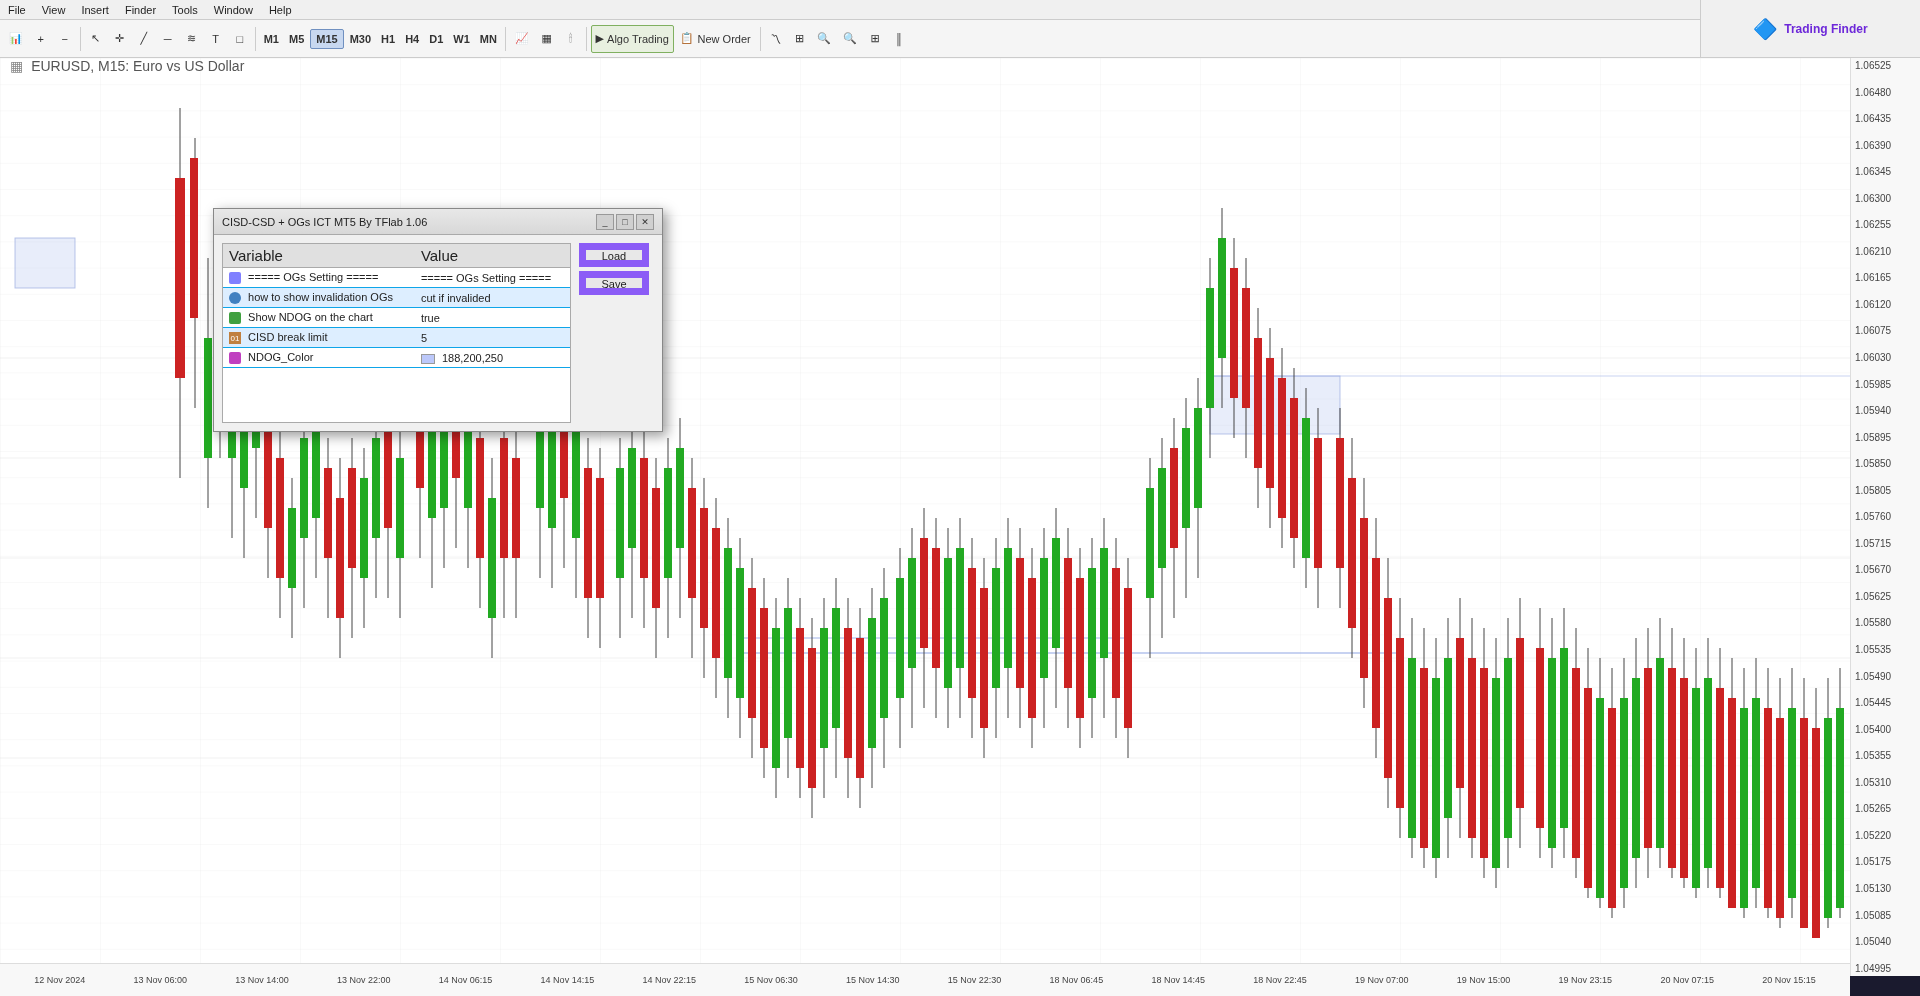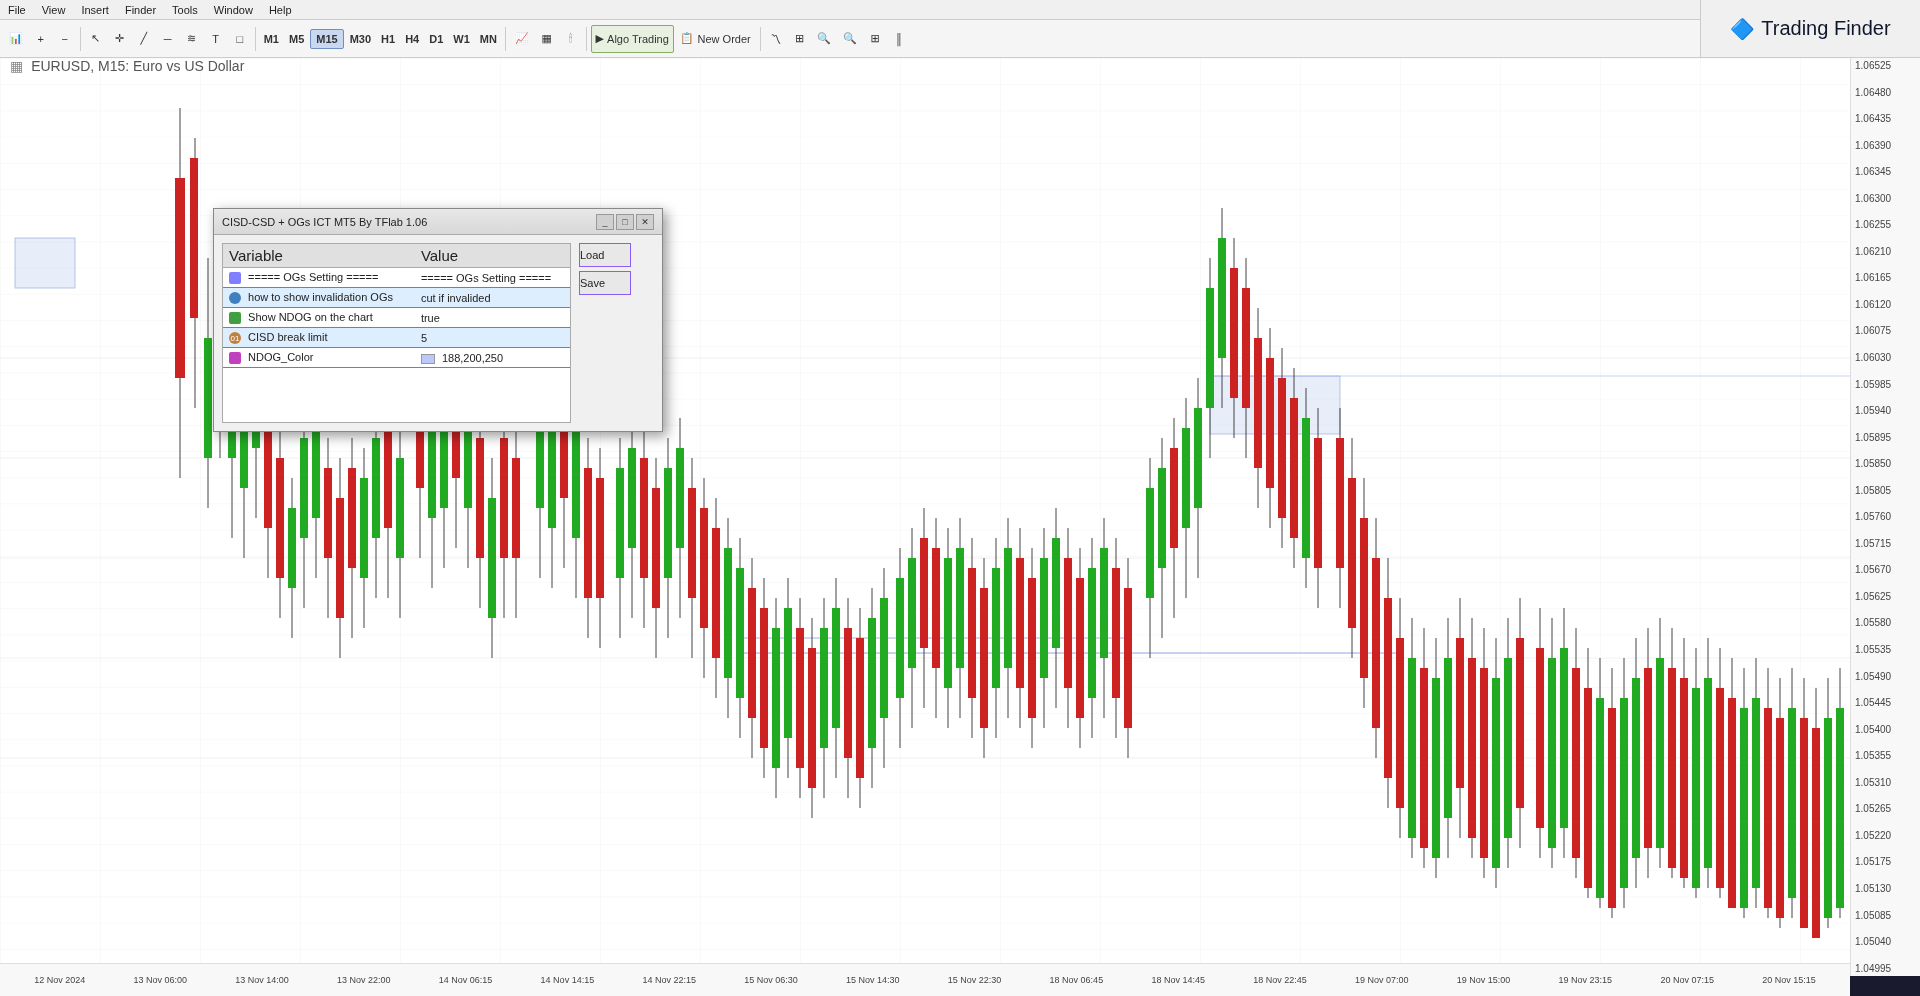--- a/index.html
+++ b/index.html
@@ -238,41 +238,41 @@
     .row-icon {
       width: 12px;
       height: 12px;
       display: inline-block;
       margin-right: 4px;
       vertical-align: middle;
     }
     .icon-setting { background: #8080ff; border-radius: 2px; }
     .icon-info { background: #4080c0; border-radius: 50%; }
     .icon-show { background: #40a040; border-radius: 2px; }
-    .icon-num { background: #c08040; border-radius: 6px; color: white; font-size: 8px; display: inline-flex; align-items: center; justify-content: center; }
+    .icon-num { background: #c08040; border-radius: 0; color: white; font-size: 8px; display: inline-flex; align-items: center; justify-content: center; }
     .icon-color { background: #c040c0; border-radius: 2px; }
 
     .color-swatch {
       width: 14px;
       height: 10px;
       display: inline-block;
       margin-right: 4px;
       vertical-align: middle;
       border: 1px solid #999;
     }
 
     .dialog-action-btn {
-      width: 52px;
+      width: 70px;
       height: 24px;
       background: #e8e8e8;
-      border: 1px solid #8b5cf6;
+      border: 7px solid #8b5cf6;
       cursor: pointer;
       font-size: 11px;
       color: #222;
-      text-align: left;
+      text-align: center;
     }
 
     #dialog-footer {
       display: flex;
       justify-content: center;
       gap: 8px;
       padding: 8px;
       border-top: 1px solid #ccc;
       background: #f0f0f0;
     }
@@ -350,21 +350,21 @@
   <button class="tb-btn">⊞</button>
   <button class="tb-btn">🔍</button>
   <button class="tb-btn">🔍</button>
   <button class="tb-btn">⊞</button>
   <button class="tb-btn">║</button>
   <div style="flex:1"></div>
 </div>
 
 <div id="brand">
   <span style="color:#1a4080;font-size:20px;margin-right:6px;">🔷</span>
-  <span style="color:#0f172a;font-size:20px;font-weight:normal;">Trading Finder</span>
+  <span style="color:#6d28d9;font-size:12px;font-weight:bold;">Trading Finder</span>
 </div>
 
 <div id="chart-canvas">
   <svg class="chart-svg" viewBox="0 0 1850 918" preserveAspectRatio="none">
 
     <defs>
       <pattern id="grid" width="100" height="26.2" patternUnits="userSpaceOnUse">
         <line x1="0" y1="0" x2="1850" y2="0" stroke="#e8e8e8" stroke-width="0.5"></line>
         <line x1="0" y1="0" x2="0" y2="918" stroke="#e8e8e8" stroke-width="0.5"></line>
       </pattern>

